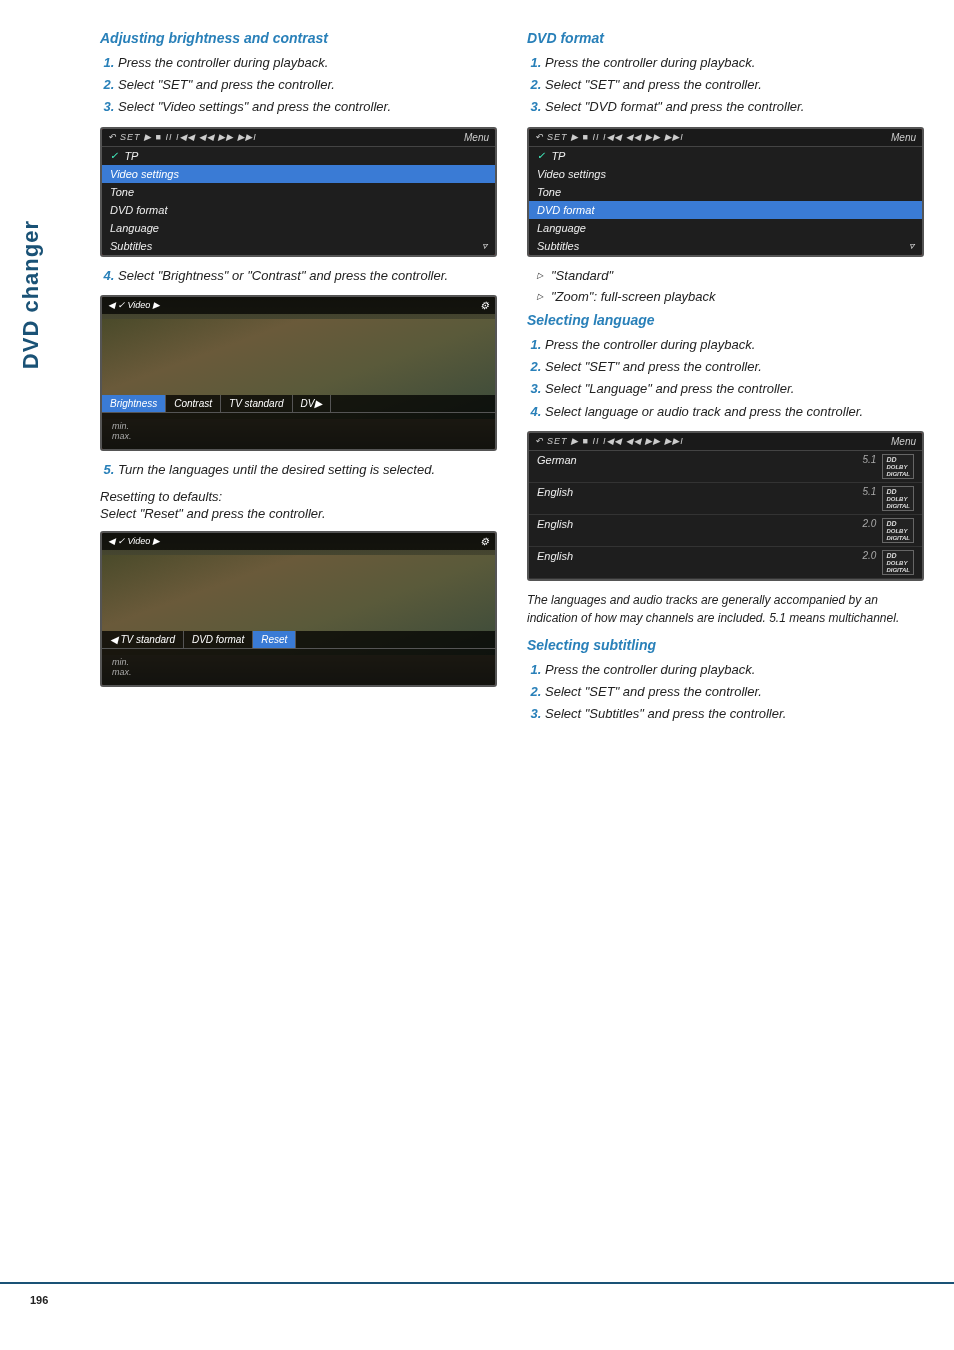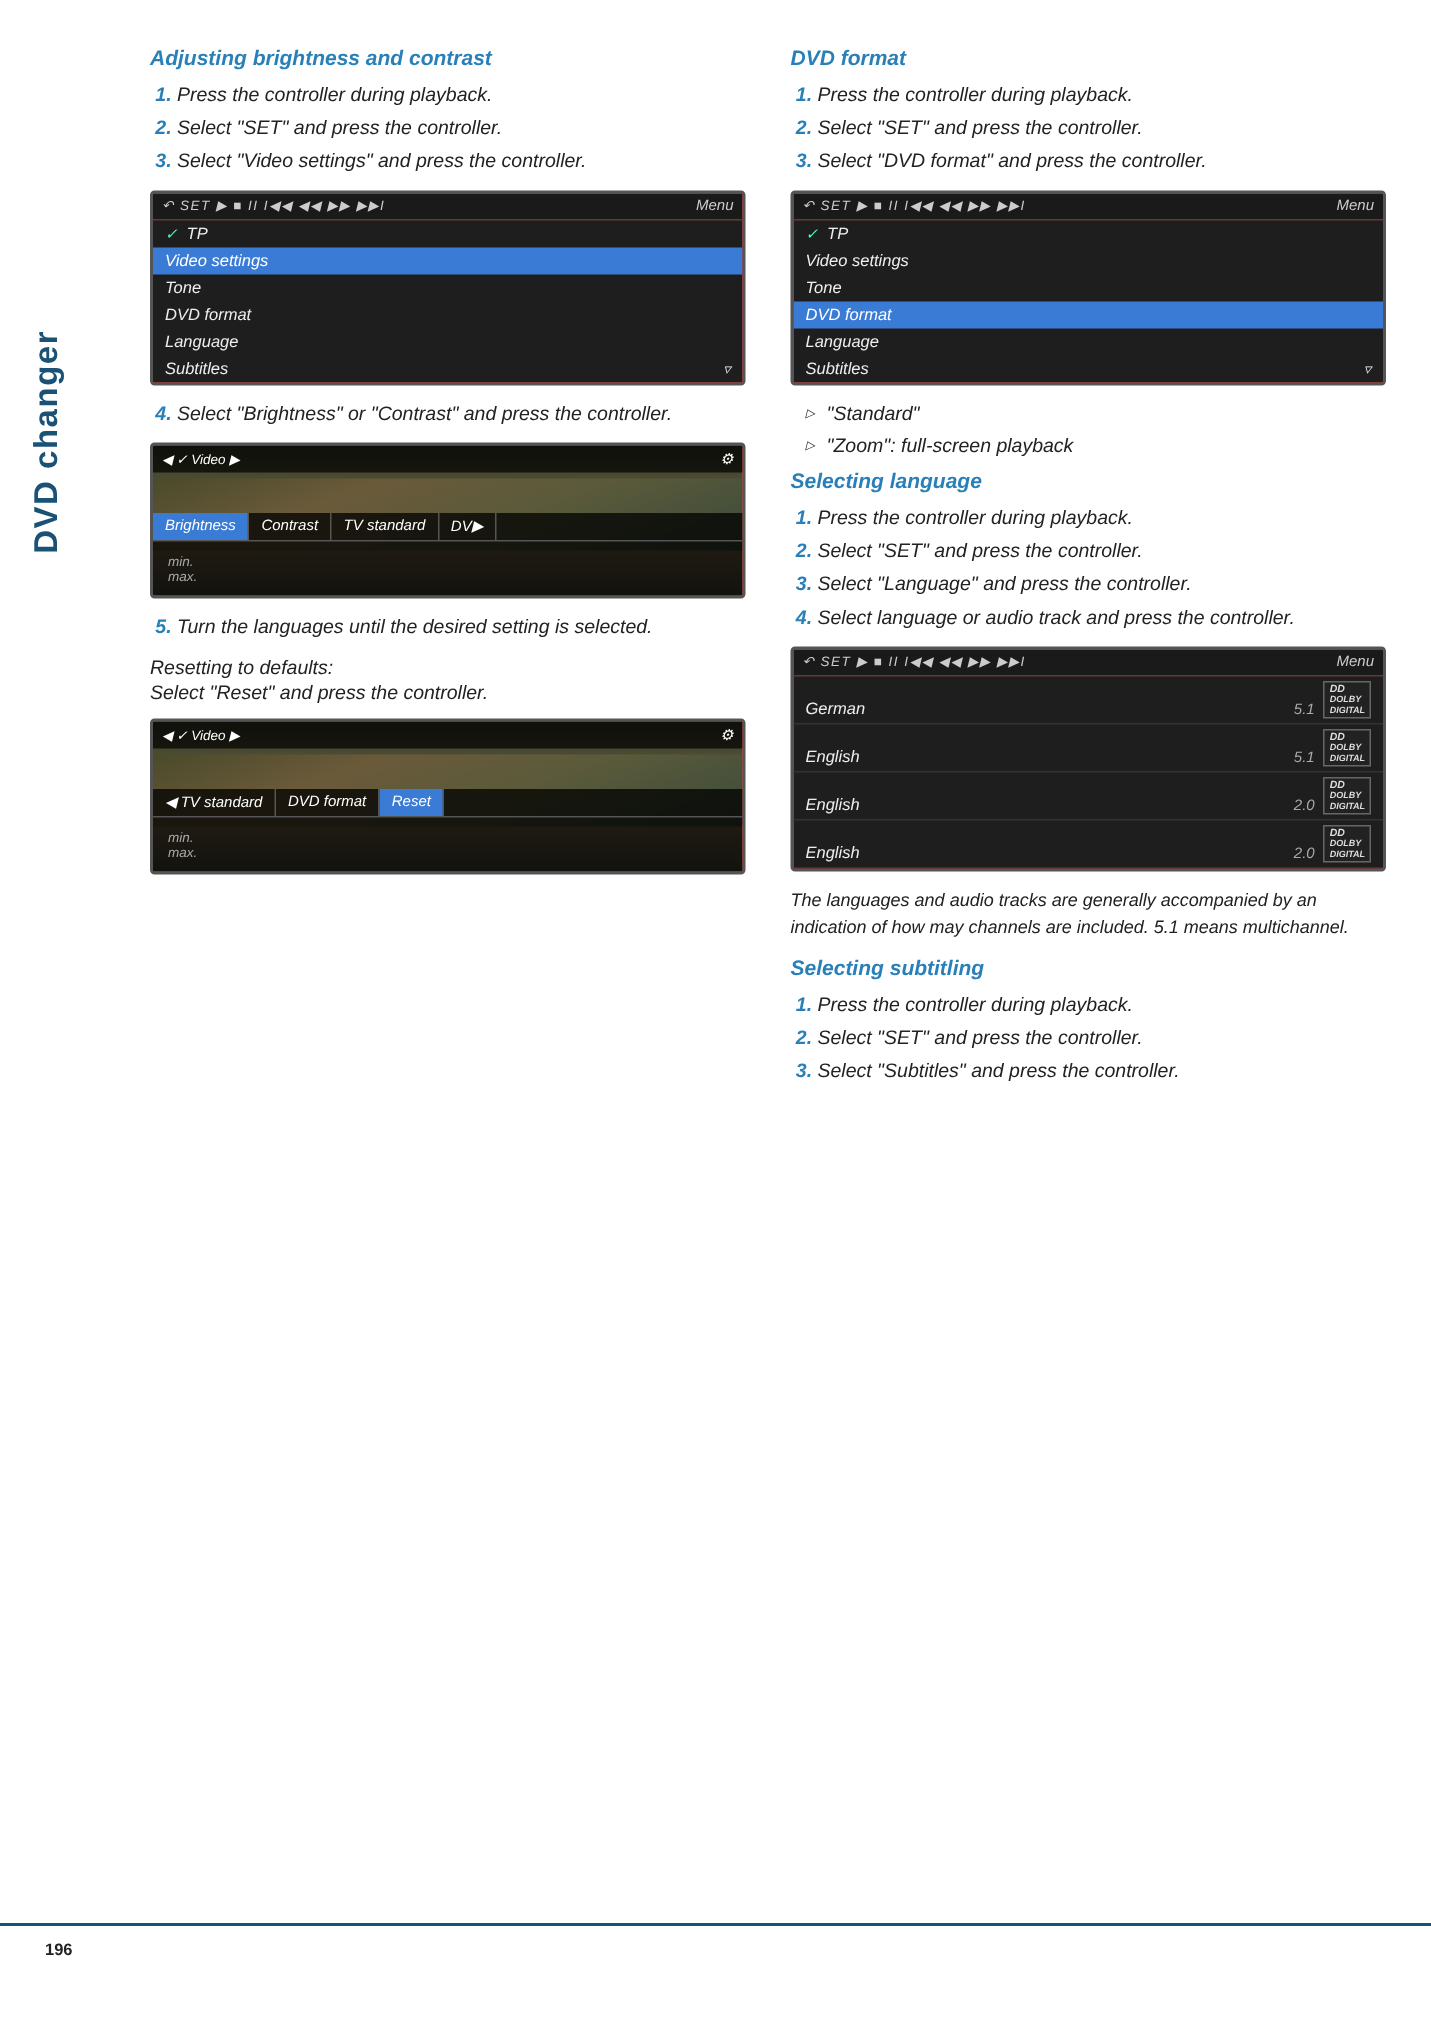--- a/index.html
+++ b/index.html
@@ -109,21 +109,21 @@
     }
 
     .screen-menu-row .check {
       color: #4fc;
       font-size: 10px;
     }
 
     
     .video-screen {
       background: linear-gradient(to bottom, #3a3a2a 0%, #5a5a3a 40%, #7a6a4a 70%, #4a4a3a 100%);
-      height: 100px;
+      height: 152px;
       position: relative;
     }
 
     .video-toolbar {
       background: rgba(0,0,0,0.7);
       color: #fff;
       font-size: 10px;
       padding: 3px 6px;
       display: flex;
       align-items: center;
@@ -213,21 +213,21 @@
       color: #222;
     }
 
     
     .lang-screen {
       background: #1e1e1e;
     }
 
     .lang-row {
       display: flex;
-      align-items: flex-end;
+      align-items: flex-start;
       padding: 3px 8px;
       color: #eee;
       font-size: 11px;
       border-bottom: 1px solid #333;
       gap: 6px;
     }
 
     .lang-row .lang-name {
       flex: 1;
     }

